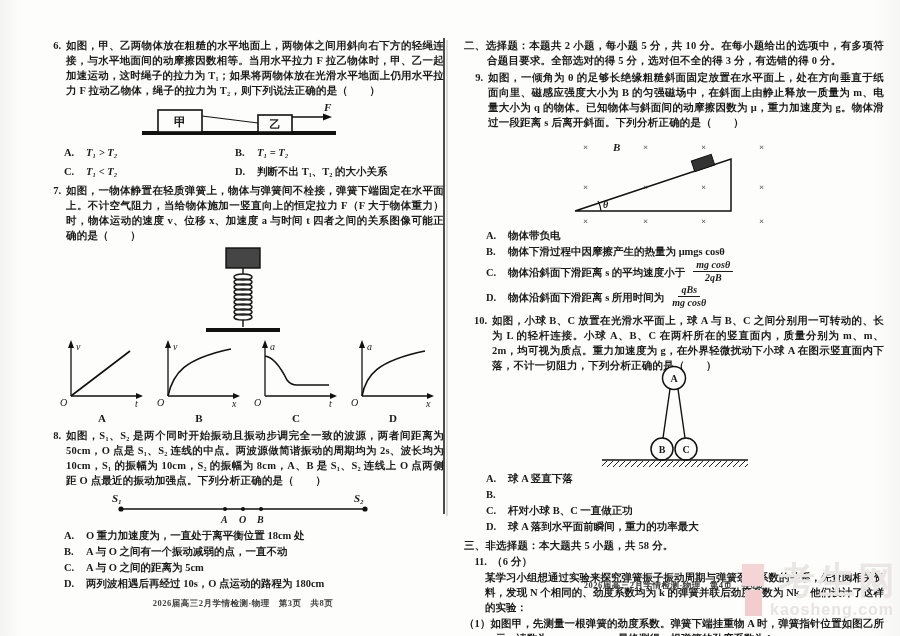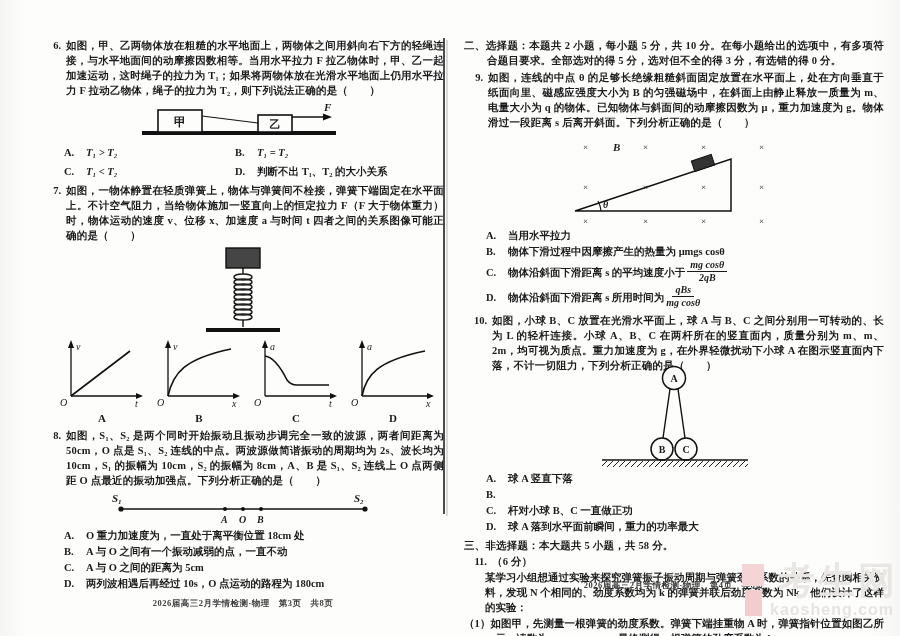--- a/index.html
+++ b/index.html
@@ -27,21 +27,21 @@
   .sec-head { font-weight:700; text-align:justify; padding-left:2.2em; text-indent:-2.2em; letter-spacing:.2px; }
 
   .opts2 { display:grid; grid-template-columns:45% 55%; margin:2px 0 3px 22px; row-gap:2px; }
   .opts  { margin:3px 0 4px 22px; }
   .opt { display:flex; gap:7px; margin:1px 0; font-weight:600; align-items:center; }
   .optk { min-width:15px; font-weight:700; }
   .math { font-style:italic; }
   .opt-body { display:inline-flex; align-items:center; gap:0; flex-wrap:wrap; }
 
   .frac { display:inline-flex; flex-direction:column; align-items:center; font-style:italic;
-          line-height:1.15; margin:0 2px; transform:translateY(-1px); font-size:10px; }
+          line-height:1.15; margin:0 8px; transform:translateY(-1px); font-size:10px; }
   .frac .num { border-bottom:1.2px solid #1b1b1b; padding:0 3px; }
   .sqrt { white-space:nowrap; font-style:italic; }
   .sqrt .rad { border-top:1.2px solid #1b1b1b; padding:0 1px; }
 
   .diagram { display:block; margin:3px auto; }
   .pull-up { margin-top:-12px; }
 
   .graph-row { display:flex; gap:9px; margin:3px 0 2px 16px; }
   .graph-cell { width:88px; text-align:center; }
   .gletter { font-weight:700; font-size:11px; margin-top:-2px; }
@@ -220,21 +220,21 @@
         </div>
     </div>
   </div>
 
   <div class="page page-right">
 
     <div class="sec-head">二、选择题：本题共 2 小题，每小题 5 分，共 10 分。在每小题给出的选项中，有多项符合题目要求。全部选对的得 5 分，选对但不全的得 3 分，有选错的得 0 分。</div>
 
     <div class="q" style="margin-top:2px;">
       <div class="qnum">9.</div>
-      <div class="qtext">如图，连线的中点 θ 的足够长绝缘粗糙斜面固定放置在水平面上，处在方向垂直于纸面向里、磁感应强度大小为 B 的匀强磁场中，在斜面上由静止释放一质量为 m、电量大小为 q 的物体。已知物体与斜面间的动摩擦因数为 μ，重力加速度为 g。物体滑过一段距离 s 后离开斜面。下列分析正确的是（　　）</div>
+      <div class="qtext">如图，一倾角为 θ 的足够长绝缘粗糙斜面固定放置在水平面上，处在方向垂直于纸面向里、磁感应强度大小为 B 的匀强磁场中，在斜面上由静止释放一质量为 m、电量大小为 q 的物体。已知物体与斜面间的动摩擦因数为 μ，重力加速度为 g。物体滑过一段距离 s 后离开斜面。下列分析正确的是（　　）</div>
     </div>
     <svg class="diagram" width="246" height="92">
       <text x="32" y="17" font-size="9">×</text>
       <text x="92" y="17" font-size="9">×</text>
       <text x="150" y="17" font-size="9">×</text>
       <text x="208" y="17" font-size="9">×</text>
       <text x="32" y="57" font-size="9">×</text>
       <text x="92" y="57" font-size="9">×</text>
       <text x="150" y="57" font-size="9">×</text>
       <text x="208" y="57" font-size="9">×</text>
@@ -244,21 +244,21 @@
       <text x="208" y="91" font-size="9">×</text>
       <text class="svg-ital" x="62" y="18" font-size="11" font-weight="bold">B</text>
       <polygon points="24,78 180,78 180,26" fill="none" stroke="#111" stroke-width="1.5"></polygon>
       <rect x="141.5" y="24.5" width="21" height="11" fill="#333" stroke="#111" transform="rotate(-18.4 152 30)"></rect>
       <path d="M50,78 A27,27 0 0 0 47,68" fill="none" stroke="#111" stroke-width="1.1"></path>
       <text class="svg-ital" x="52" y="75" font-size="10" font-weight="bold">θ</text>
     </svg>
     <div class="opts">
       <div class="opt">
           <span class="optk">A.</span>
-          <span>当用水平拉力</span>
+          <span>物体带负电</span>
         </div>
       <div class="opt">
           <span class="optk">B.</span>
           <span>物体下滑过程中因摩擦产生的热量为 μmgs cosθ</span>
         </div>
       <div class="opt">
         <span class="optk">C.</span>
         <span class="opt-body">
             <span>物体沿斜面下滑距离 s 的平均速度小于</span>
             <span class="frac">

